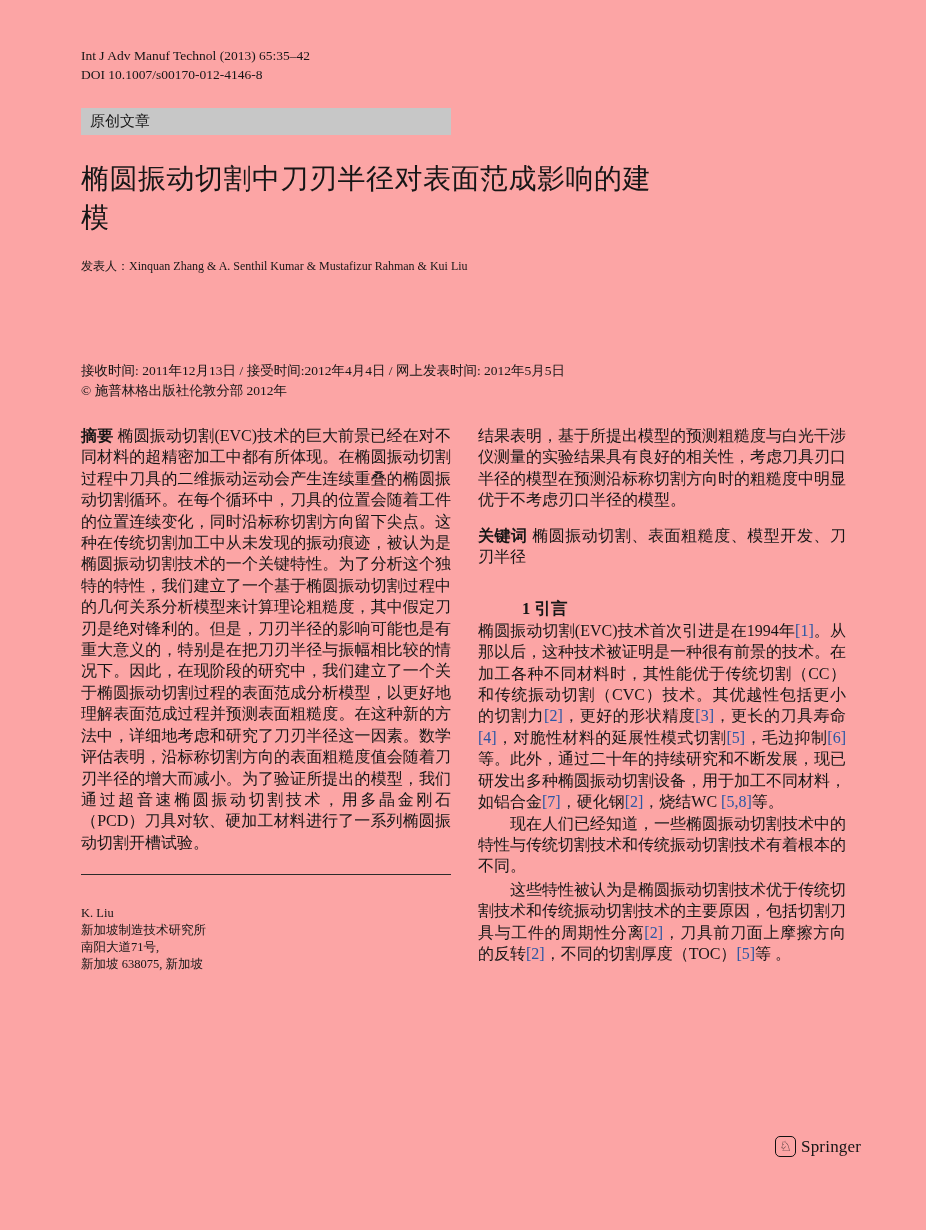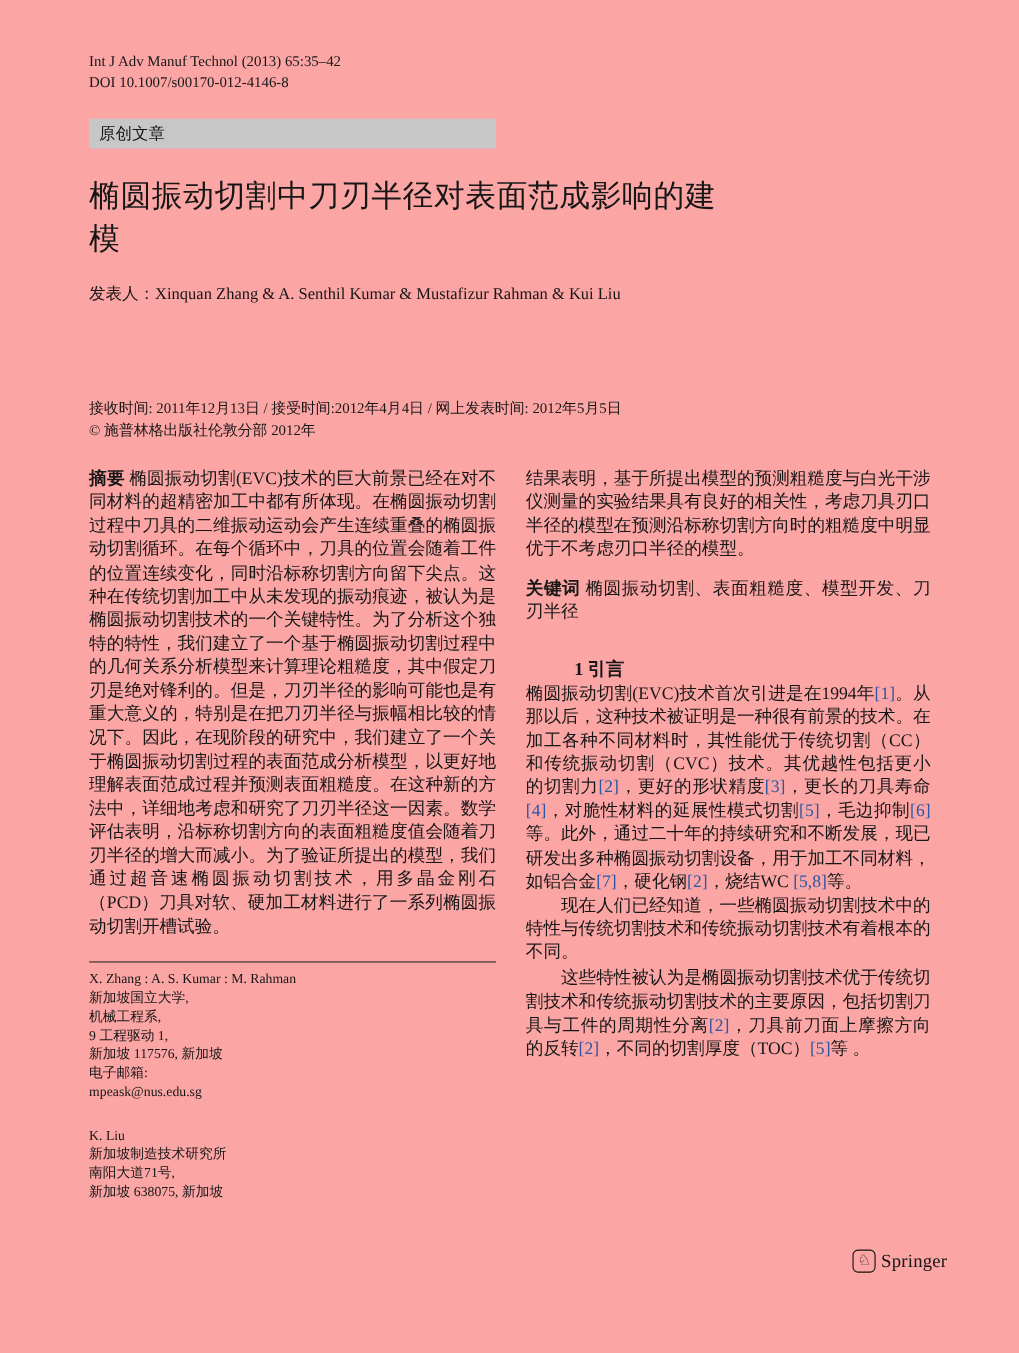--- a/index.html
+++ b/index.html
@@ -25,21 +25,21 @@
     padding-left: 9px;
     font-size: 15px; color: #151515; margin-top: 14px;
   }
 
   .paper-title {
     left: 81px; top: 159px; width: 576px;
     font-size: 28px; line-height: 39px; font-weight: normal;
     letter-spacing: 0.5px;
   }
 
-  .byline { left: 81px; top: 258px; font-size: 15px; text-align: right; }
+  .byline { left: 81px; top: 258px; font-size: 12px; text-align: right; }
 
   .dates { left: 81px; top: 361px; font-size: 13.5px; line-height: 19.5px; }
 
   .col { font-size: 16px; line-height: 21.4px; text-align: justify; }
   .col-left  { left: 81px;  top: 425px; width: 370px; }
   .col-right { left: 478px; top: 425px; width: 368px; }
 
   .b { font-weight: bold; }
   .cite { color: #2a56a5; }
 
@@ -92,29 +92,20 @@
   <div class="abs dates">
     <div>接收时间: 2011年12月13日 / 接受时间:2012年4月4日 / 网上发表时间: 2012年5月5日</div>
     <div>© 施普林格出版社伦敦分部 2012年</div>
   </div>
 
   <div class="abs col col-left">
     <p><span class="b">摘要 </span><span>椭圆振动切割(EVC)技术的巨大前景已经在对不同材料的超精密加工中都有所体现。在椭圆振动切割过程中刀具的二维振动运动会产生连续重叠的椭圆振动切割循环。在每个循环中，刀具的位置会随着工件的位置连续变化，同时沿标称切割方向留下尖点。这种在传统切割加工中从未发现的振动痕迹，被认为是椭圆振动切割技术的一个关键特性。为了分析这个独特的特性，我们建立了一个基于椭圆振动切割过程中的几何关系分析模型来计算理论粗糙度，其中假定刀刃是绝对锋利的。但是，刀刃半径的影响可能也是有重大意义的，特别是在把刀刃半径与振幅相比较的情况下。因此，在现阶段的研究中，我们建立了一个关于椭圆振动切割过程的表面范成分析模型，以更好地理解表面范成过程并预测表面粗糙度。在这种新的方法中，详细地考虑和研究了刀刃半径这一因素。数学评估表明，沿标称切割方向的表面粗糙度值会随着刀刃半径的增大而减小。为了验证所提出的模型，我们通过超音速椭圆振动切割技术，用多晶金刚石（PCD）刀具对软、硬加工材料进行了一系列椭圆振动切割开槽试验。</span></p>
   </div>
 
   <div class="abs footnote">
-    <div class="group1">
-      <div>X. Zhang : A. S. Kumar : M. Rahman</div>
-      <div>新加坡国立大学,</div>
-      <div>机械工程系,</div>
-      <div>9 工程驱动 1,</div>
-      <div>新加坡 117576, 新加坡</div>
-      <div>电子邮箱:</div>
-      <div>mpeask@nus.edu.sg</div>
-    </div>
     <div class="group2">
       <div>K. Liu</div>
       <div>新加坡制造技术研究所</div>
       <div>南阳大道71号,</div>
       <div>新加坡 638075, 新加坡</div>
     </div>
   </div>
 
   <div class="abs col col-right">
     <p>结果表明，基于所提出模型的预测粗糙度与白光干涉仪测量的实验结果具有良好的相关性，考虑刀具刃口半径的模型在预测沿标称切割方向时的粗糙度中明显优于不考虑刃口半径的模型。</p>

